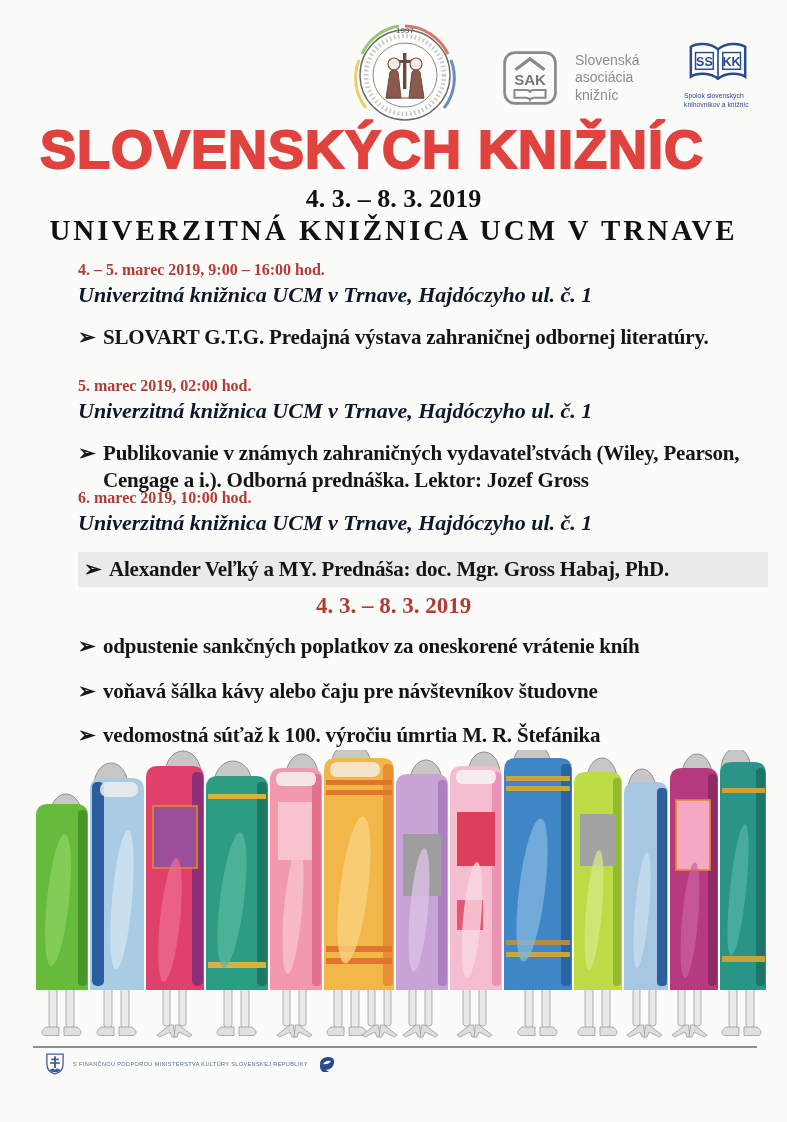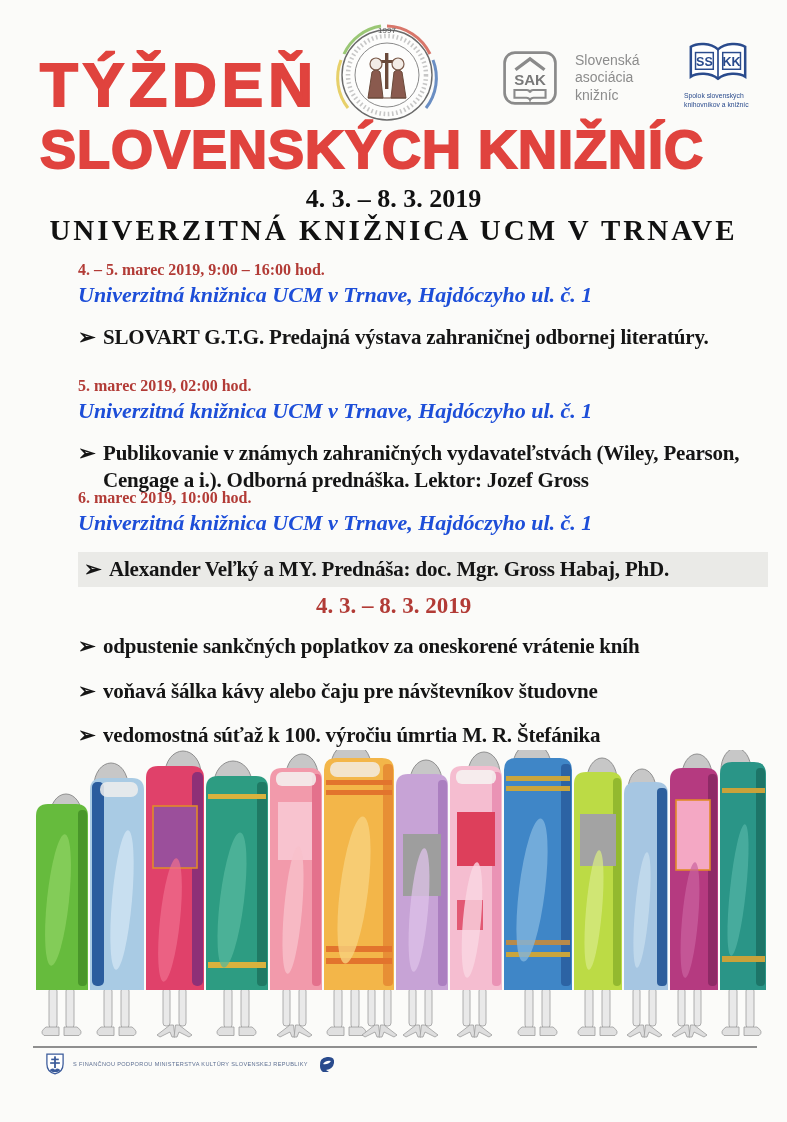--- a/index.html
+++ b/index.html
@@ -9,58 +9,57 @@
     font-family:"Liberation Serif",serif;color:#151515;
   }
   
   .title-line{
     position:absolute;left:40px;color:#e0433e;
     font-family:"Liberation Sans",sans-serif;font-weight:bold;
     -webkit-text-stroke:2px #e0433e;line-height:1;white-space:nowrap;
   }
   #title-line1{top:54px;font-size:62px;letter-spacing:5px;}
   #title-line2{top:122px;font-size:54px;letter-spacing:1px;}
-  .seal-wrap{position:absolute;left:334px;top:20px;}
+  .seal-wrap{position:absolute;left:352px;top:20px;}
   .sak-wrap{position:absolute;left:502px;top:50px;display:flex;gap:9px;align-items:center;}
   .sak-caption{font-family:"Liberation Sans",sans-serif;font-size:14px;line-height:1.25;color:#8c8c8c;margin-left:8px;}
   .sskk-wrap{position:absolute;left:684px;top:40px;width:80px;}
   .sskk-caption{font-family:"Liberation Sans",sans-serif;font-size:6.8px;line-height:1.3;color:#2a4b8d;margin-top:2px;}
   
   .center-head{position:absolute;left:0;width:100%;text-align:center;font-weight:bold;white-space:nowrap;}
   #date-range{top:184px;font-size:26px;color:#111;}
   #venue{top:214px;font-size:29px;color:#111;letter-spacing:3px;text-align:center;}
   #center-date{top:593px;font-size:23px;color:#b23b36;}
   
   .event{position:absolute;left:78px;width:690px;}
   #event-1{top:260px;}
   #event-2{top:376px;}
   #event-3{top:488px;}
   .event-date{color:#b23b36;font-size:16px;font-weight:bold;line-height:1.2;}
-  .event-loc{color:#1d4ed8;font-size:22px;font-weight:bold;font-style:italic;line-height:1.25;margin-top:2px;}
+  .event-loc{color:#0f172a;font-size:22px;font-weight:bold;font-style:italic;line-height:1.25;margin-top:2px;}
   .item{display:flex;font-size:21px;font-weight:bold;color:#151515;line-height:1.32;letter-spacing:-0.2px;margin-top:15px;}
   .item .arrow{flex:0 0 25px;width:25px;}
   .item.highlight{background:#eaeae7;padding:4px 4px 4px 6px;}
   .final-items{position:absolute;left:78px;top:633px;width:695px;}
   .final-items .item{margin:0 0 17px 0;}
   
   .books{position:absolute;left:0;top:750px;}
   
   .footer-line{position:absolute;left:33px;top:1046px;width:724px;border-top:2px solid #8f8f8f;height:0;}
   .footer-row{position:absolute;left:46px;top:1053px;display:flex;align-items:center;gap:9px;}
   .support-text{
     font-family:"Liberation Sans",sans-serif;font-size:5.6px;letter-spacing:.35px;
     color:#5d6f92;text-transform:uppercase;white-space:nowrap;
   }
 </style>
 </head>
 <body>
 
 <div class="poster">
 
-  <div class="title-line" id="title-line1">TÝŽDEŇ</div>
   <div class="title-line" id="title-line2">SLOVENSKÝCH KNIŽNÍC</div>
 
   <div class="seal-wrap">
     <svg width="106" height="122" viewBox="0 0 106 122">
       <path d="M53,6 A49,49 0 0 1 96,34" fill="none" stroke="#cc4a3a" stroke-width="3" opacity=".75"></path>
       <path d="M99,40 A49,49 0 0 1 92,88" fill="none" stroke="#3a6ab0" stroke-width="3" opacity=".75"></path>
       <path d="M10,34 A49,49 0 0 1 47,6" fill="none" stroke="#7ab648" stroke-width="3" opacity=".75"></path>
       <path d="M14,88 A49,49 0 0 1 7,40" fill="none" stroke="#e0c23a" stroke-width="3" opacity=".75"></path>
       <circle cx="53" cy="55" r="45" fill="#fdfdfc" stroke="#6a6a6a" stroke-width="1.4"></circle>
       <circle cx="53" cy="55" r="39" fill="none" stroke="#9a9a9a" stroke-width="4.5" stroke-dasharray="1.6 2.6" opacity=".55"></circle>

